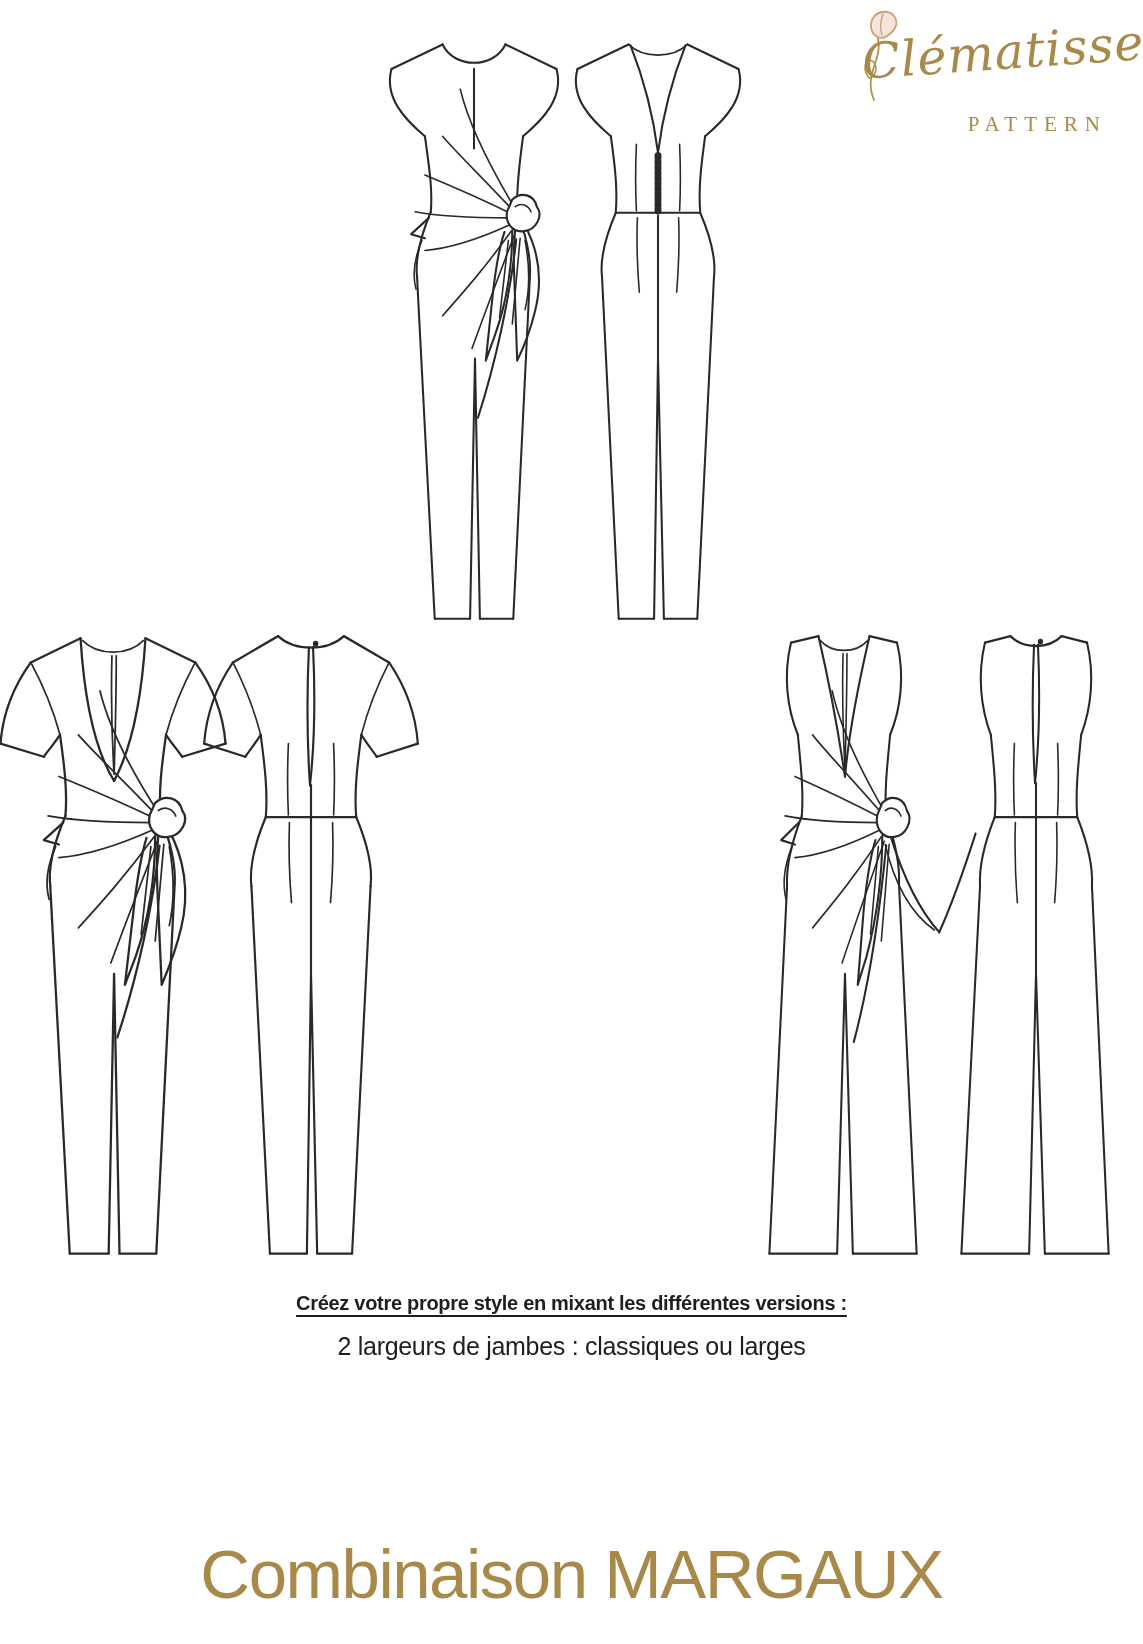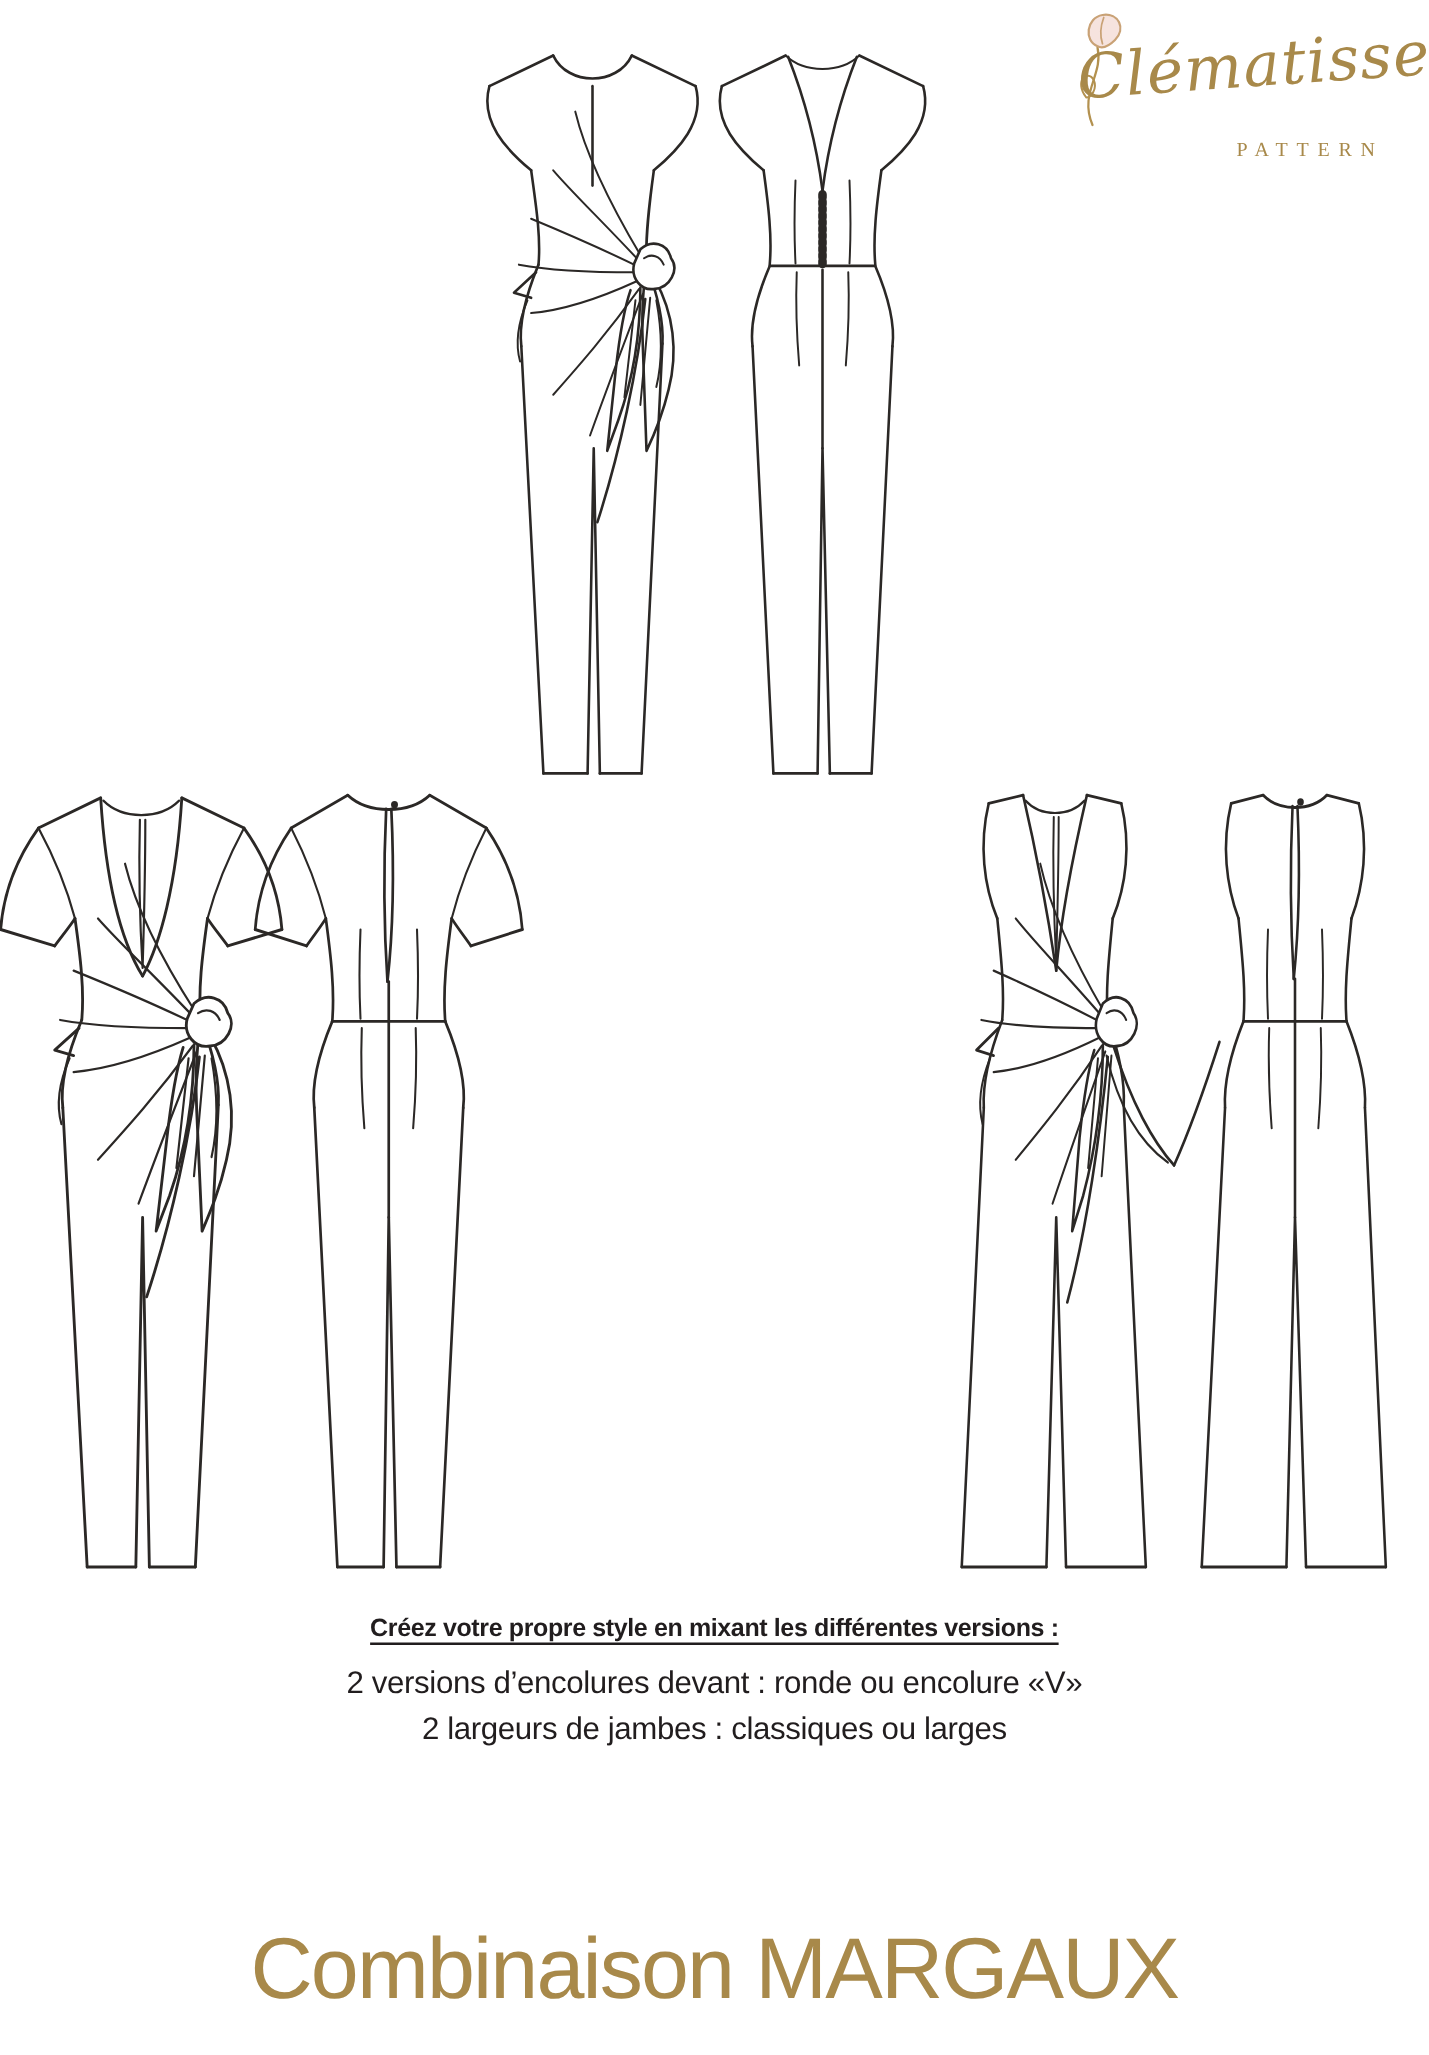--- a/index.html
+++ b/index.html
@@ -13,21 +13,21 @@
   .art .fillw{fill:#fff;}
   .art .ladder{stroke-width:7;stroke-dasharray:2.4 2.8;}
   .art .dot{fill:var(--ink);stroke:none;}
   
   .logo{position:absolute;left:812px;top:0;width:331px;height:152px;}
   .logo-flower{position:absolute;left:22px;top:2px;}
   .brand-script{position:absolute;left:50px;top:24px;width:280px;
         font-family:"DejaVu Serif",serif;font-style:italic;font-size:49px;
         color:var(--gold);transform:rotate(-4deg);letter-spacing:1px;white-space:nowrap;}
   .brand-sub{position:absolute;right:36px;top:112px;font-family:"Liberation Serif",serif;
-        font-size:16px;letter-spacing:7px;color:var(--gold);white-space:nowrap;}
+        font-size:21px;letter-spacing:7px;color:var(--gold);white-space:nowrap;}
   
   .mixing{position:absolute;left:0;right:0;top:1292px;text-align:center;color:var(--ink-text);}
   .mixing-heading{font-size:20px;font-weight:600;margin:0 0 13px;letter-spacing:-0.3px;
         text-decoration:underline;text-underline-offset:5px;text-decoration-thickness:2px;}
   .mixing-line{font-size:25px;line-height:37px;font-weight:500;letter-spacing:-0.3px;}
   
   .product-title{position:absolute;left:0;right:0;top:1540px;text-align:center;
         font-size:69px;line-height:1;font-weight:400;letter-spacing:-1.5px;
         color:var(--gold);white-space:nowrap;}
 </style>
@@ -244,19 +244,18 @@
       <path d="M152 187 C 164 214 168 234 167 250"></path>
     <path d="M53 250 L 34 585"></path>
       <path d="M167 250 L 184 585"></path>
     <path d="M103 585 L 110 330 L 119 585"></path>
     <path d="M34 585 L 103 585"></path>
       <path d="M119 585 L 184 585"></path>
   </svg>
 
   <div class="mixing">
     <p class="mixing-heading">Créez votre propre style en mixant les différentes versions :</p>
-    <div class="mixing-line">2 versions d’encolures devant : ronde ou encolure «V»</div>
     <div class="mixing-line">2 largeurs de jambes : classiques ou larges</div>
   </div>
 
   <div class="product-title">Combinaison MARGAUX</div>
 
 </div>
 
 </body></html>

